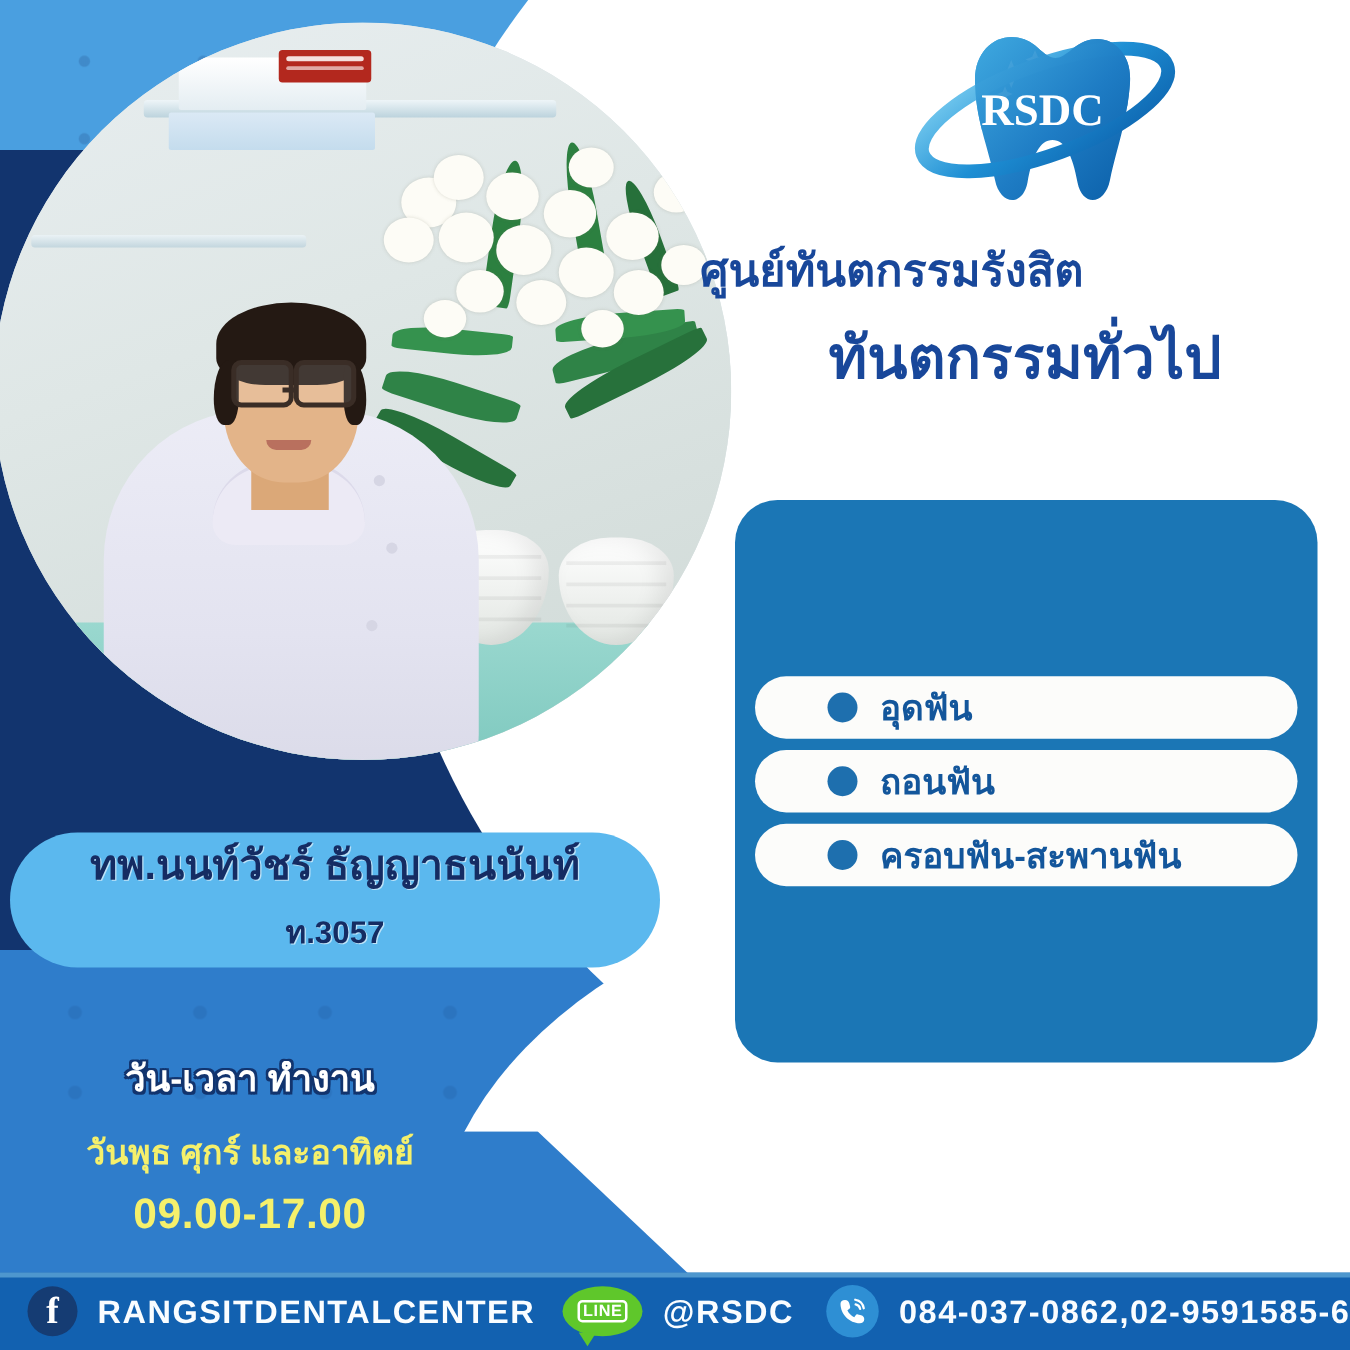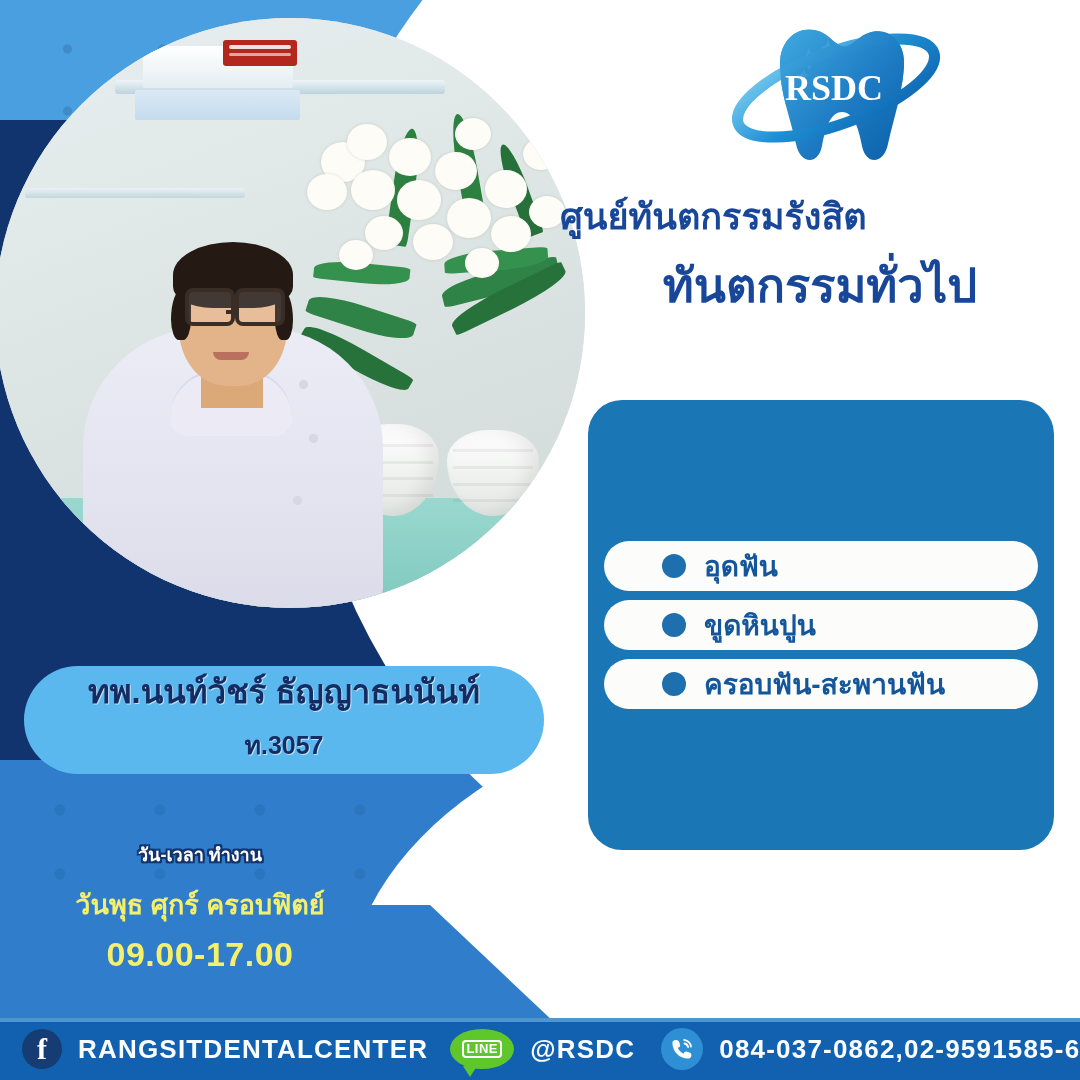--- a/index.html
+++ b/index.html
@@ -109,36 +109,36 @@
     background:#241913;border-radius:20% 60% 40% 40%;}
   .glass{position:absolute;bottom:282px;width:42px;height:30px;border:4px solid #3a2d26;
     border-radius:8px;background:rgba(255,255,255,.14);}
   .glass.l{left:190px;} .glass.r{left:240px;}
   .glass-br{position:absolute;left:231px;bottom:294px;width:10px;height:4px;background:#3a2d26;}
   .mouth{position:absolute;left:218px;bottom:248px;width:36px;height:8px;
     background:#b9705e;border-radius:0 0 18px 18px;}
   .dent-btn{position:absolute;width:9px;height:9px;border-radius:50%;background:#d6d6e4;}
   
   .name-banner{
-    position:absolute;z-index:20;left:24px;top:666px;width:520px;height:108px;
+    position:absolute;z-index:20;left:8px;top:666px;width:520px;height:108px;
     background:#5BB8EE;border-radius:54px;
     display:flex;flex-direction:column;align-items:center;justify-content:center;
   }
   .name-banner .nm{
     font-size:33px;font-weight:bold;color:#152C63;line-height:1.05;
     text-shadow:1px 1px 0 rgba(255,255,255,.6);white-space:nowrap;
   }
   .name-banner .lic{
     font-size:25px;font-weight:bold;color:#152C63;margin-top:16px;
     text-shadow:1px 1px 0 rgba(255,255,255,.6);
   }
   
   .hours{position:absolute;z-index:20;left:0;top:840px;width:400px;text-align:center;}
   .hours .h-title{
-    font-size:18px;font-weight:bold;color:#ffffff;
+    font-size:29px;font-weight:bold;color:#ffffff;
     text-shadow:-2px -2px 0 #12346E,2px -2px 0 #12346E,-2px 2px 0 #12346E,2px 2px 0 #12346E,
                 0 -2px 0 #12346E,0 2px 0 #12346E,-2px 0 0 #12346E,2px 0 0 #12346E;
   }
   .hours .h-days{font-size:27px;font-weight:bold;color:#F5F06B;margin-top:14px;}
   .hours .h-lbl{font-size:24px;font-weight:bold;color:#F5F06B;margin-top:9px;}
   .hours .h-time{font-size:34px;font-weight:bold;color:#F5F06B;margin-top:9px;letter-spacing:.5px;}
   
   .logo{position:absolute;z-index:20;left:718px;top:12px;width:228px;height:180px;}
   .brand1{
     position:absolute;z-index:20;left:560px;top:188px;width:520px;text-align:left;
@@ -313,36 +313,36 @@
   <div class="brand1">ศูนย์ทันตกรรมรังสิต</div>
   <div class="brand2">ทันตกรรมทั่วไป</div>
 
   <div class="svc-panel">
     <div class="svc-pill">
       <div class="svc-dot"></div>
       <div class="svc-label">อุดฟัน</div>
     </div>
     <div class="svc-pill">
       <div class="svc-dot"></div>
-      <div class="svc-label">ขูดหินปูน</div>
+      <div class="svc-label">ถอนฟัน</div>
     </div>
     <div class="svc-pill">
       <div class="svc-dot"></div>
       <div class="svc-label">ครอบฟัน-สะพานฟัน</div>
     </div>
   </div>
 
   <div class="name-banner">
     <div class="nm">ทพ.นนท์วัชร์ ธัญญาธนนันท์</div>
     <div class="lic">ท.3057</div>
   </div>
 
   <div class="hours">
     <div class="h-title">วัน-เวลา ทำงาน</div>
-    <div class="h-days">วันพุธ ศุกร์ ครอบฟิตย์</div>
+    <div class="h-days">วันพุธ ศุกร์ และอาทิตย์</div>
     <div class="h-time">09.00-17.00</div>
   </div>
 
   <div class="footer">
     <div class="footer-topline"></div>
 
     <div class="fb-icon">
         <span>f</span>
       </div>
     <div class="f-text">RANGSITDENTALCENTER</div>

